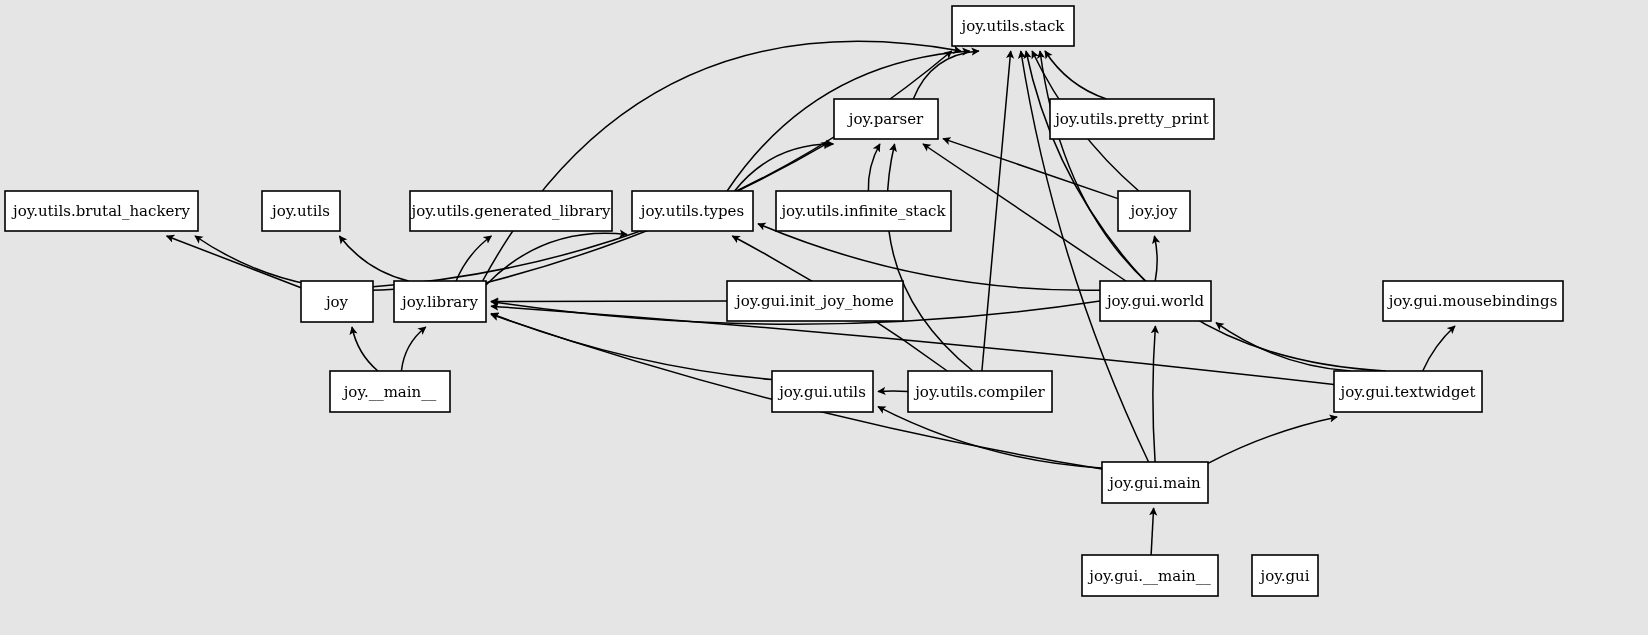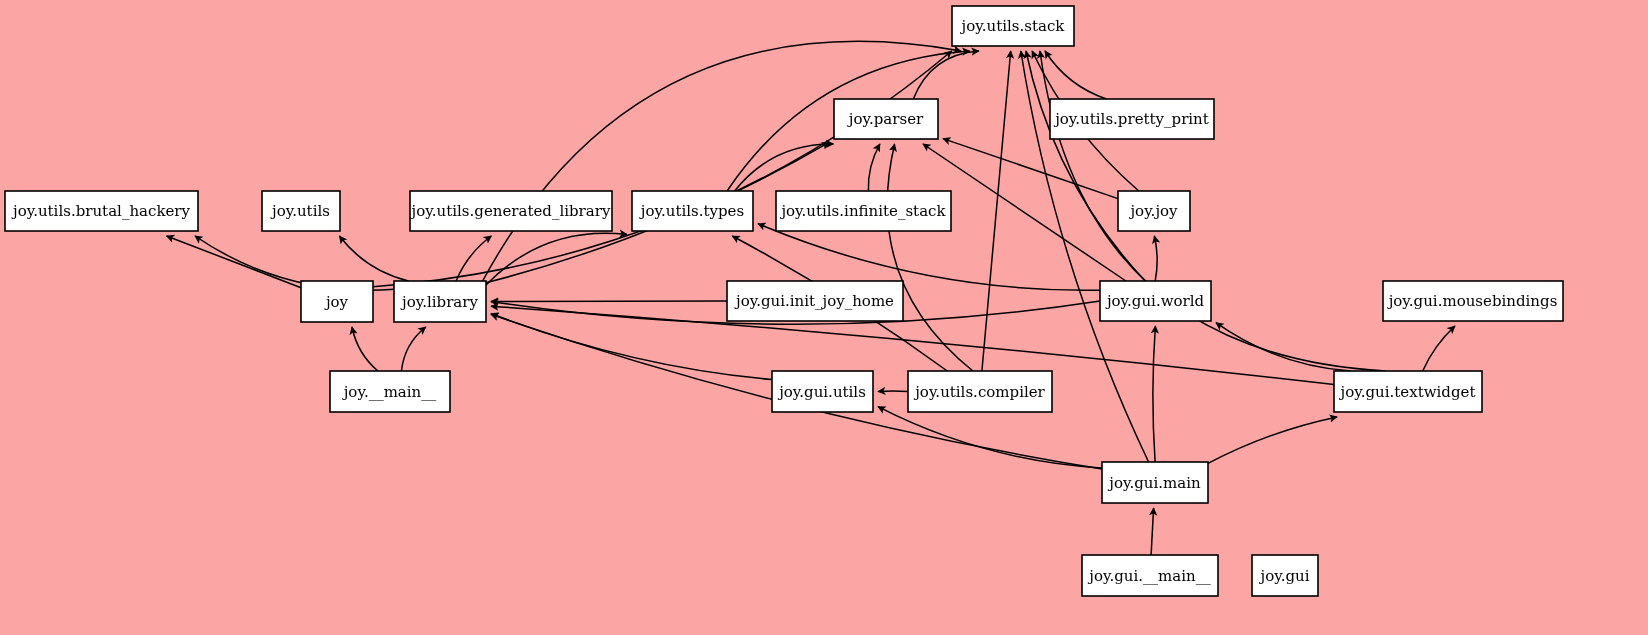--- a/index.html
+++ b/index.html
@@ -1,16 +1,16 @@
 <!DOCTYPE html>
 <html><head>
 <meta charset="utf-8">
 <style>
   html,body{margin:0;padding:0;background:#ffffff;}
-  #canvas{position:relative;width:1648px;height:635px;background:#fca5a5;
+  #canvas{position:relative;width:1648px;height:635px;background:#e5e5e5;
           font-family:"DejaVu Serif","Liberation Serif",serif;overflow:hidden;}
   svg{position:absolute;left:0;top:0;width:1648px;height:635px;}
   .nodebox{fill:#ffffff;stroke:#000000;stroke-width:1.6;}
   .nodelabel{font-family:"DejaVu Serif","Liberation Serif",serif;
              font-size:15px;fill:#000000;text-anchor:middle;dominant-baseline:middle;}
   .edge{fill:none;stroke:#000000;stroke-width:1.5;}
 </style>
 </head>
 <body>
 

